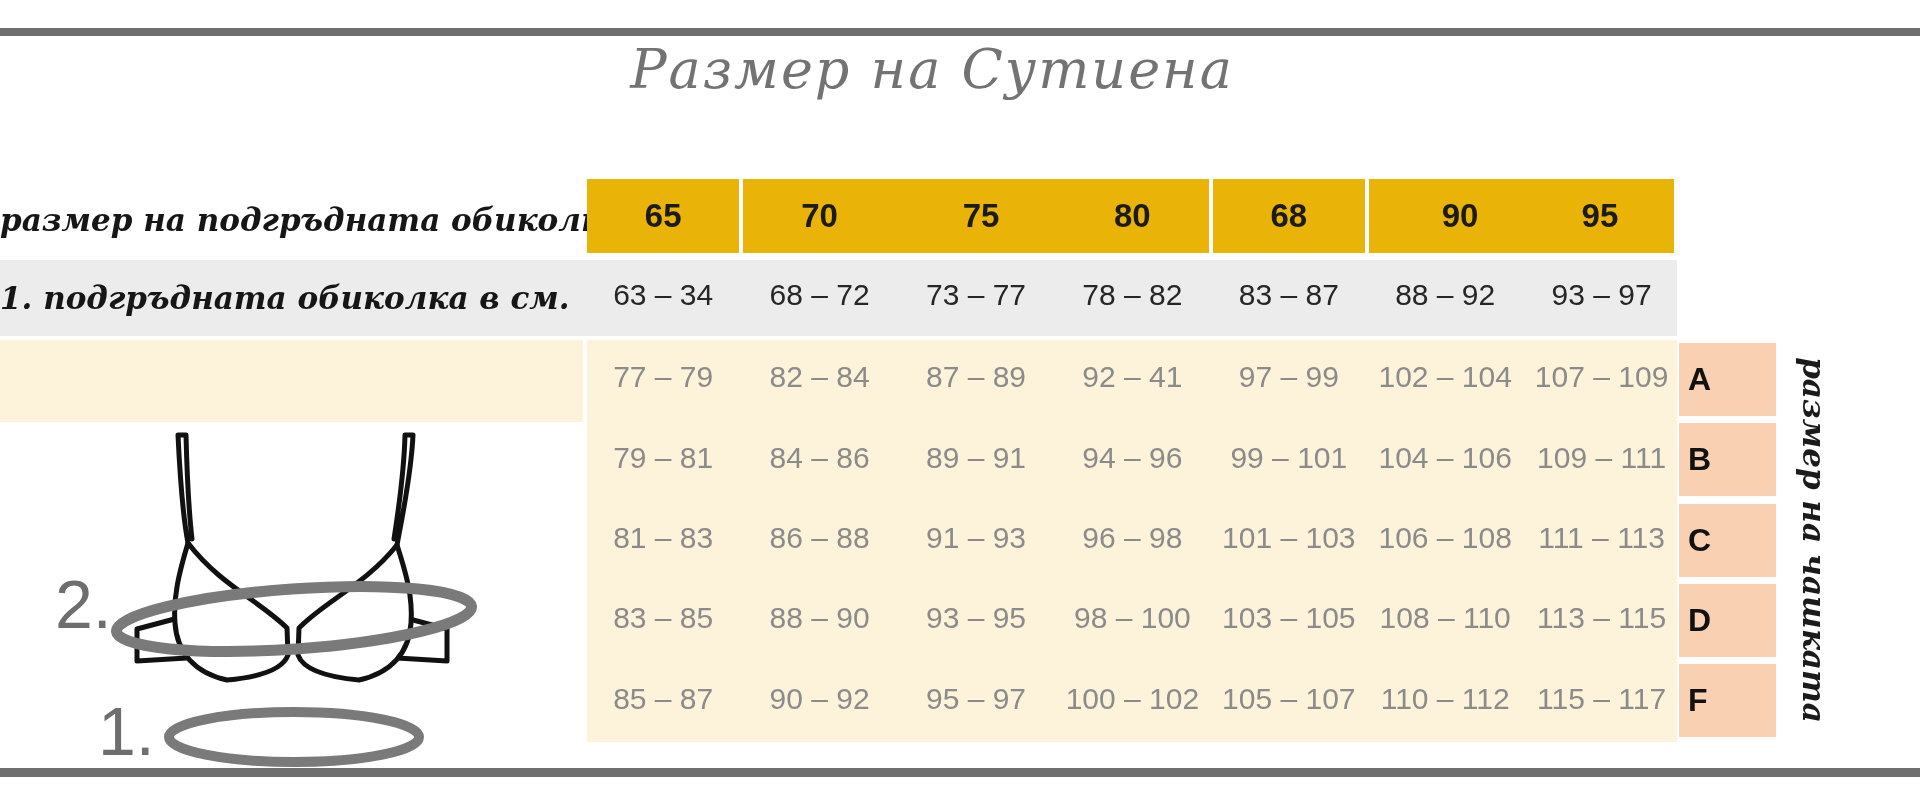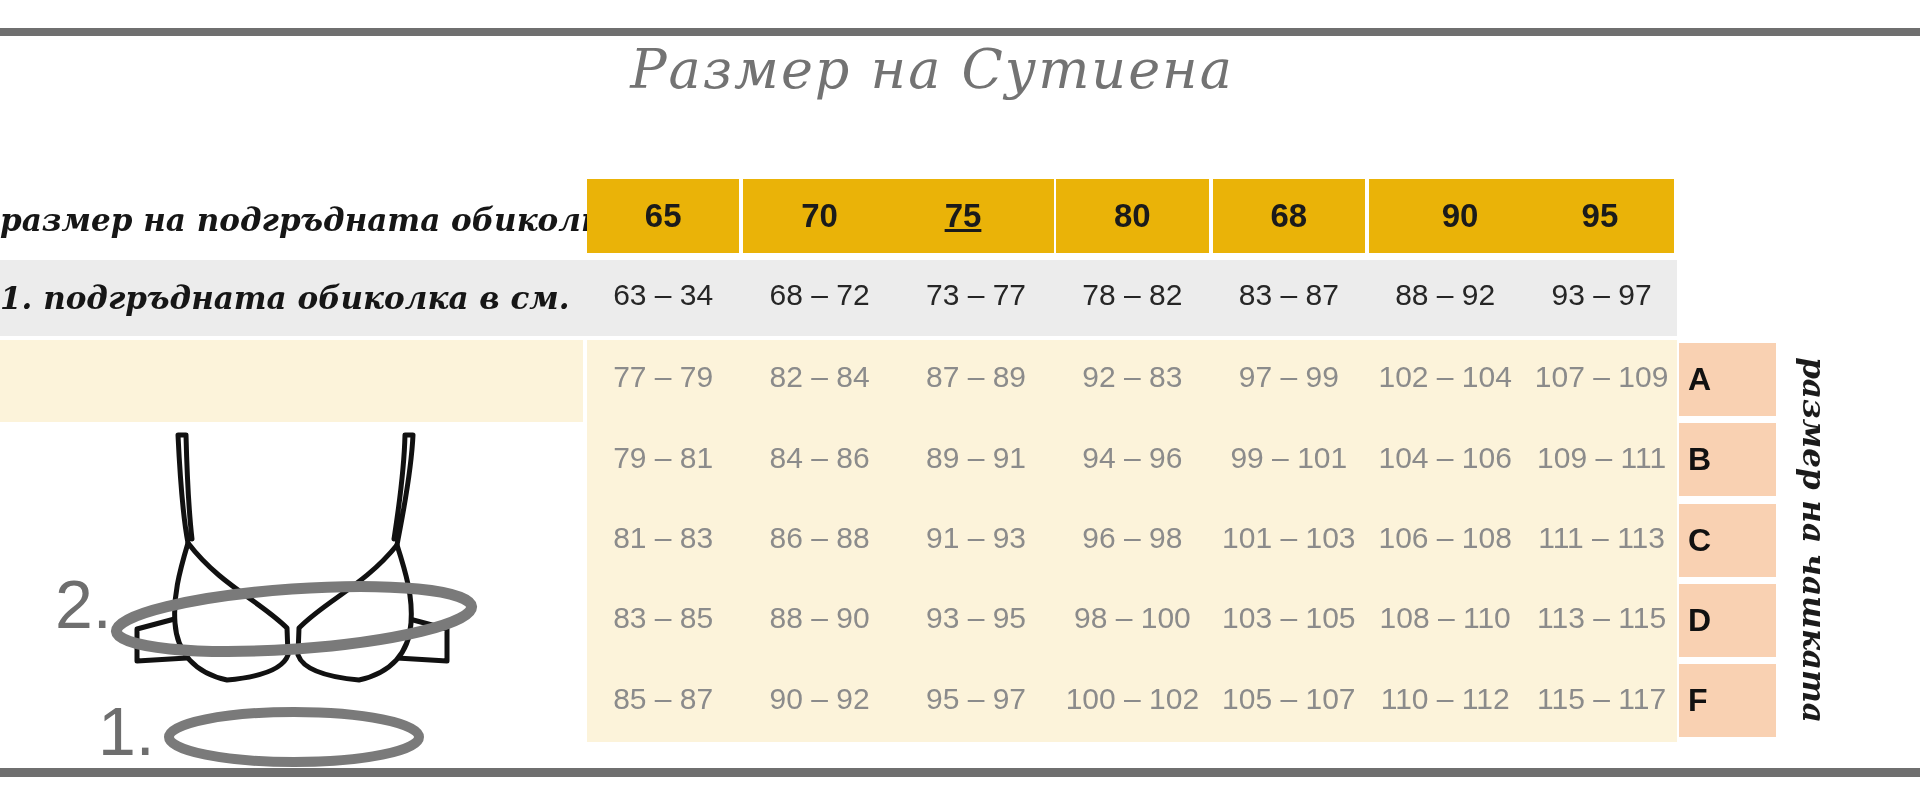--- a/index.html
+++ b/index.html
@@ -95,36 +95,36 @@
   <div class="gray-band"></div>
   <div class="cream-label-block"></div>
   <div class="cream-data-block"></div>
 
   <div class="row-label band-label">размер на подгръдната обиколка</div>
   <div class="row-label underbust-label">1. подгръдната обиколка в см.</div>
 
   <div id="cells-layer">
       <div class="band-cell" style="left: 587px; width: 152.4px;">65</div>
       <div class="band-cell" style="left: 743.4px; width: 152.4px;">70</div>
-      <div class="band-cell" style="left: 872px; width: 182px; text-decoration: underline;">75</div>
+      <div class="band-cell" style="left: 890px; width: 182px;">75</div>
       <div class="band-cell" style="left: 1056.2px; width: 152.4px;">80</div>
       <div class="band-cell" style="left: 1212.6px; width: 152.4px;">68</div>
       <div class="band-cell" style="left: 1369px; width: 182px;">90</div>
       <div class="band-cell" style="left: 1525.4px; width: 149px;">95</div>
       <div class="val dark" style="left: 563.2px; top: 278px;">63 – 34</div>
       <div class="val dark" style="left: 719.6px; top: 278px;">68 – 72</div>
       <div class="val dark" style="left: 876px; top: 278px;">73 – 77</div>
       <div class="val dark" style="left: 1032.4px; top: 278px;">78 – 82</div>
       <div class="val dark" style="left: 1188.8px; top: 278px;">83 – 87</div>
       <div class="val dark" style="left: 1345.2px; top: 278px;">88 – 92</div>
       <div class="val dark" style="left: 1501.6px; top: 278px;">93 – 97</div>
       <div class="val gray" style="left: 563.2px; top: 360.2px;">77 – 79</div>
       <div class="val gray" style="left: 719.6px; top: 360.2px;">82 – 84</div>
       <div class="val gray" style="left: 876px; top: 360.2px;">87 – 89</div>
-      <div class="val gray" style="left: 1032.4px; top: 360.2px;">92 – 83</div>
+      <div class="val gray" style="left: 1032.4px; top: 360.2px;">92 – 41</div>
       <div class="val gray" style="left: 1188.8px; top: 360.2px;">97 – 99</div>
       <div class="val gray" style="left: 1345.2px; top: 360.2px;">102 – 104</div>
       <div class="val gray" style="left: 1501.6px; top: 360.2px;">107 – 109</div>
       <div class="cup-cell" style="top: 343px;">A</div>
       <div class="val gray" style="left: 563.2px; top: 440.6px;">79 – 81</div>
       <div class="val gray" style="left: 719.6px; top: 440.6px;">84 – 86</div>
       <div class="val gray" style="left: 876px; top: 440.6px;">89 – 91</div>
       <div class="val gray" style="left: 1032.4px; top: 440.6px;">94 – 96</div>
       <div class="val gray" style="left: 1188.8px; top: 440.6px;">99 – 101</div>
       <div class="val gray" style="left: 1345.2px; top: 440.6px;">104 – 106</div>

